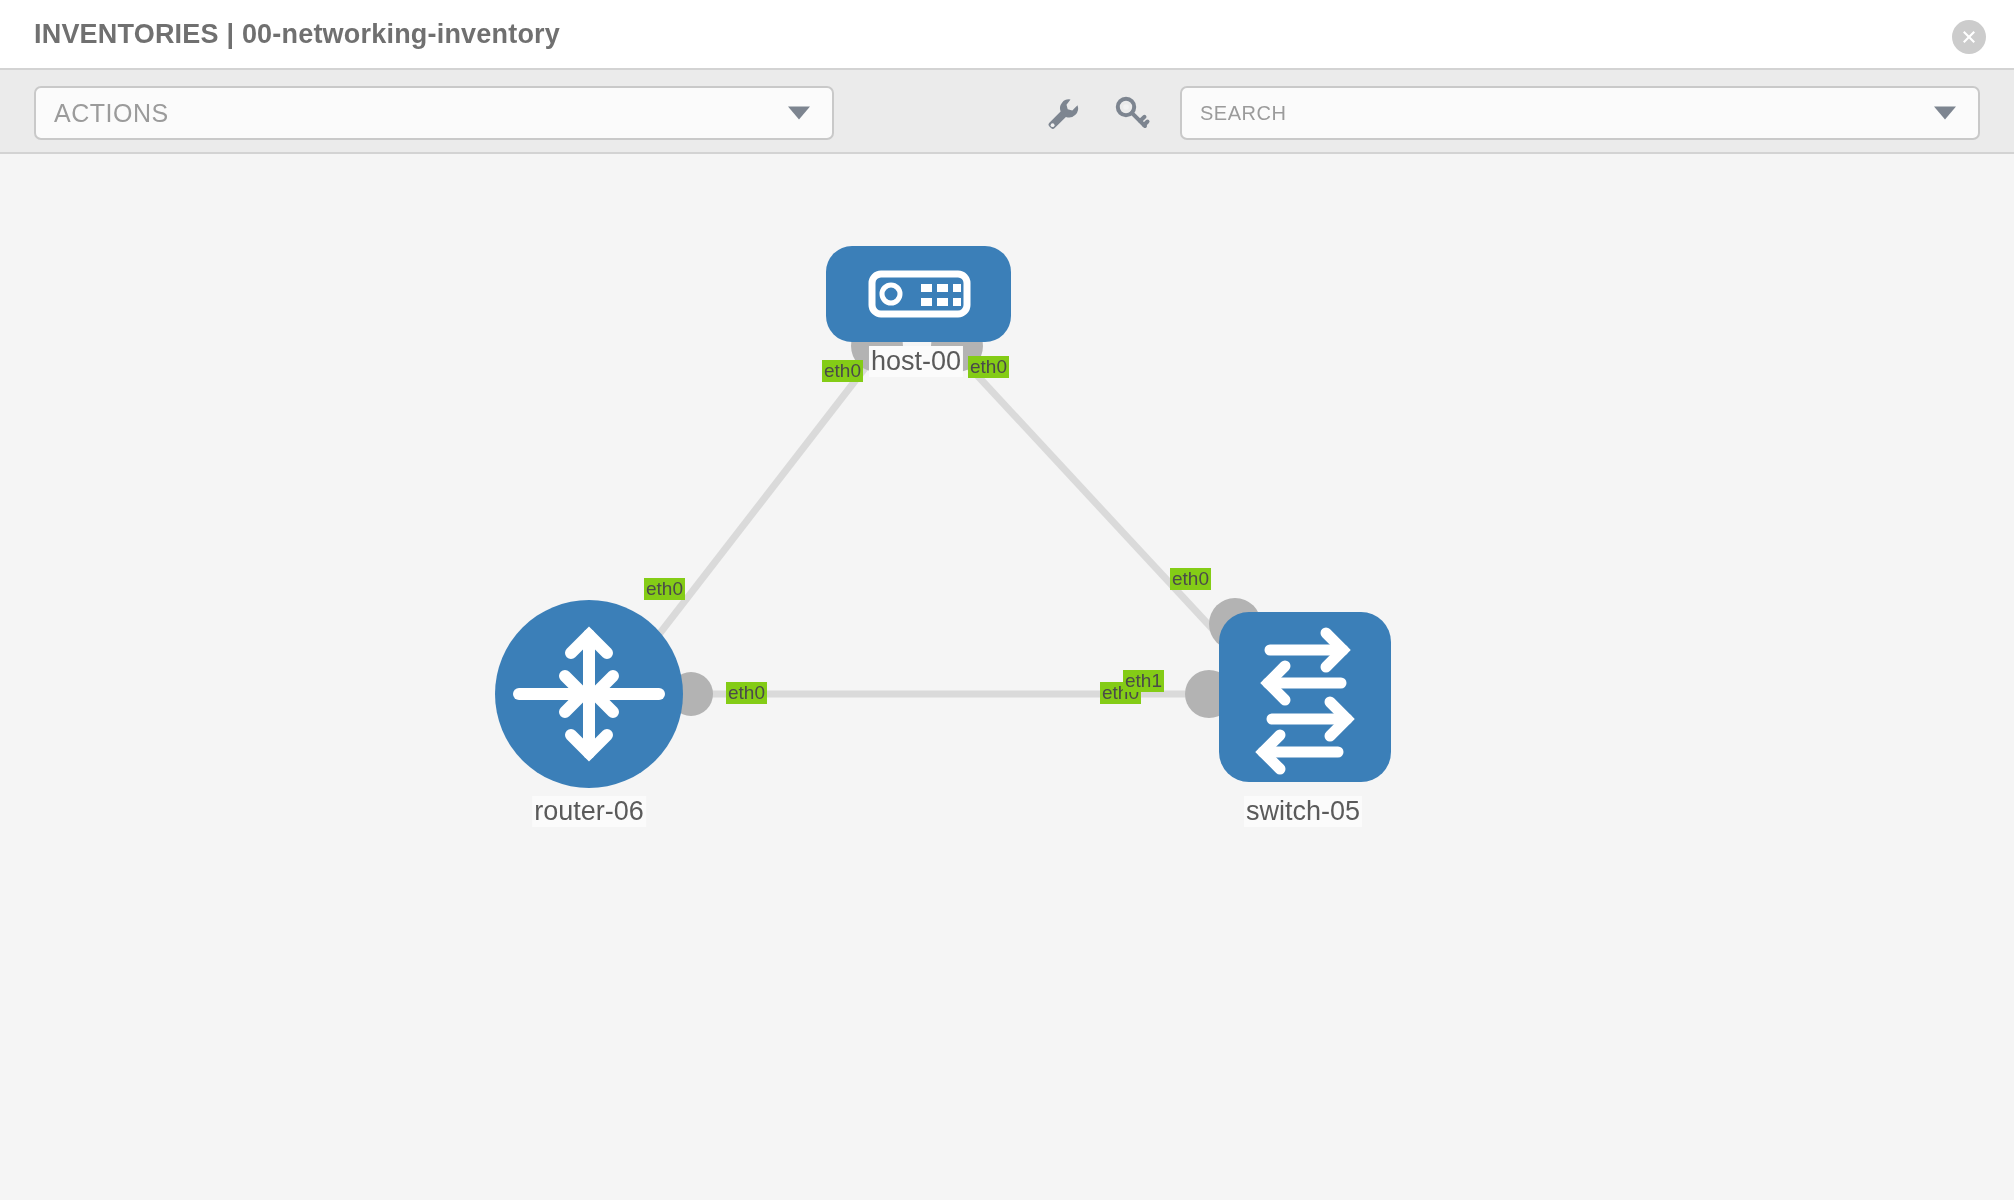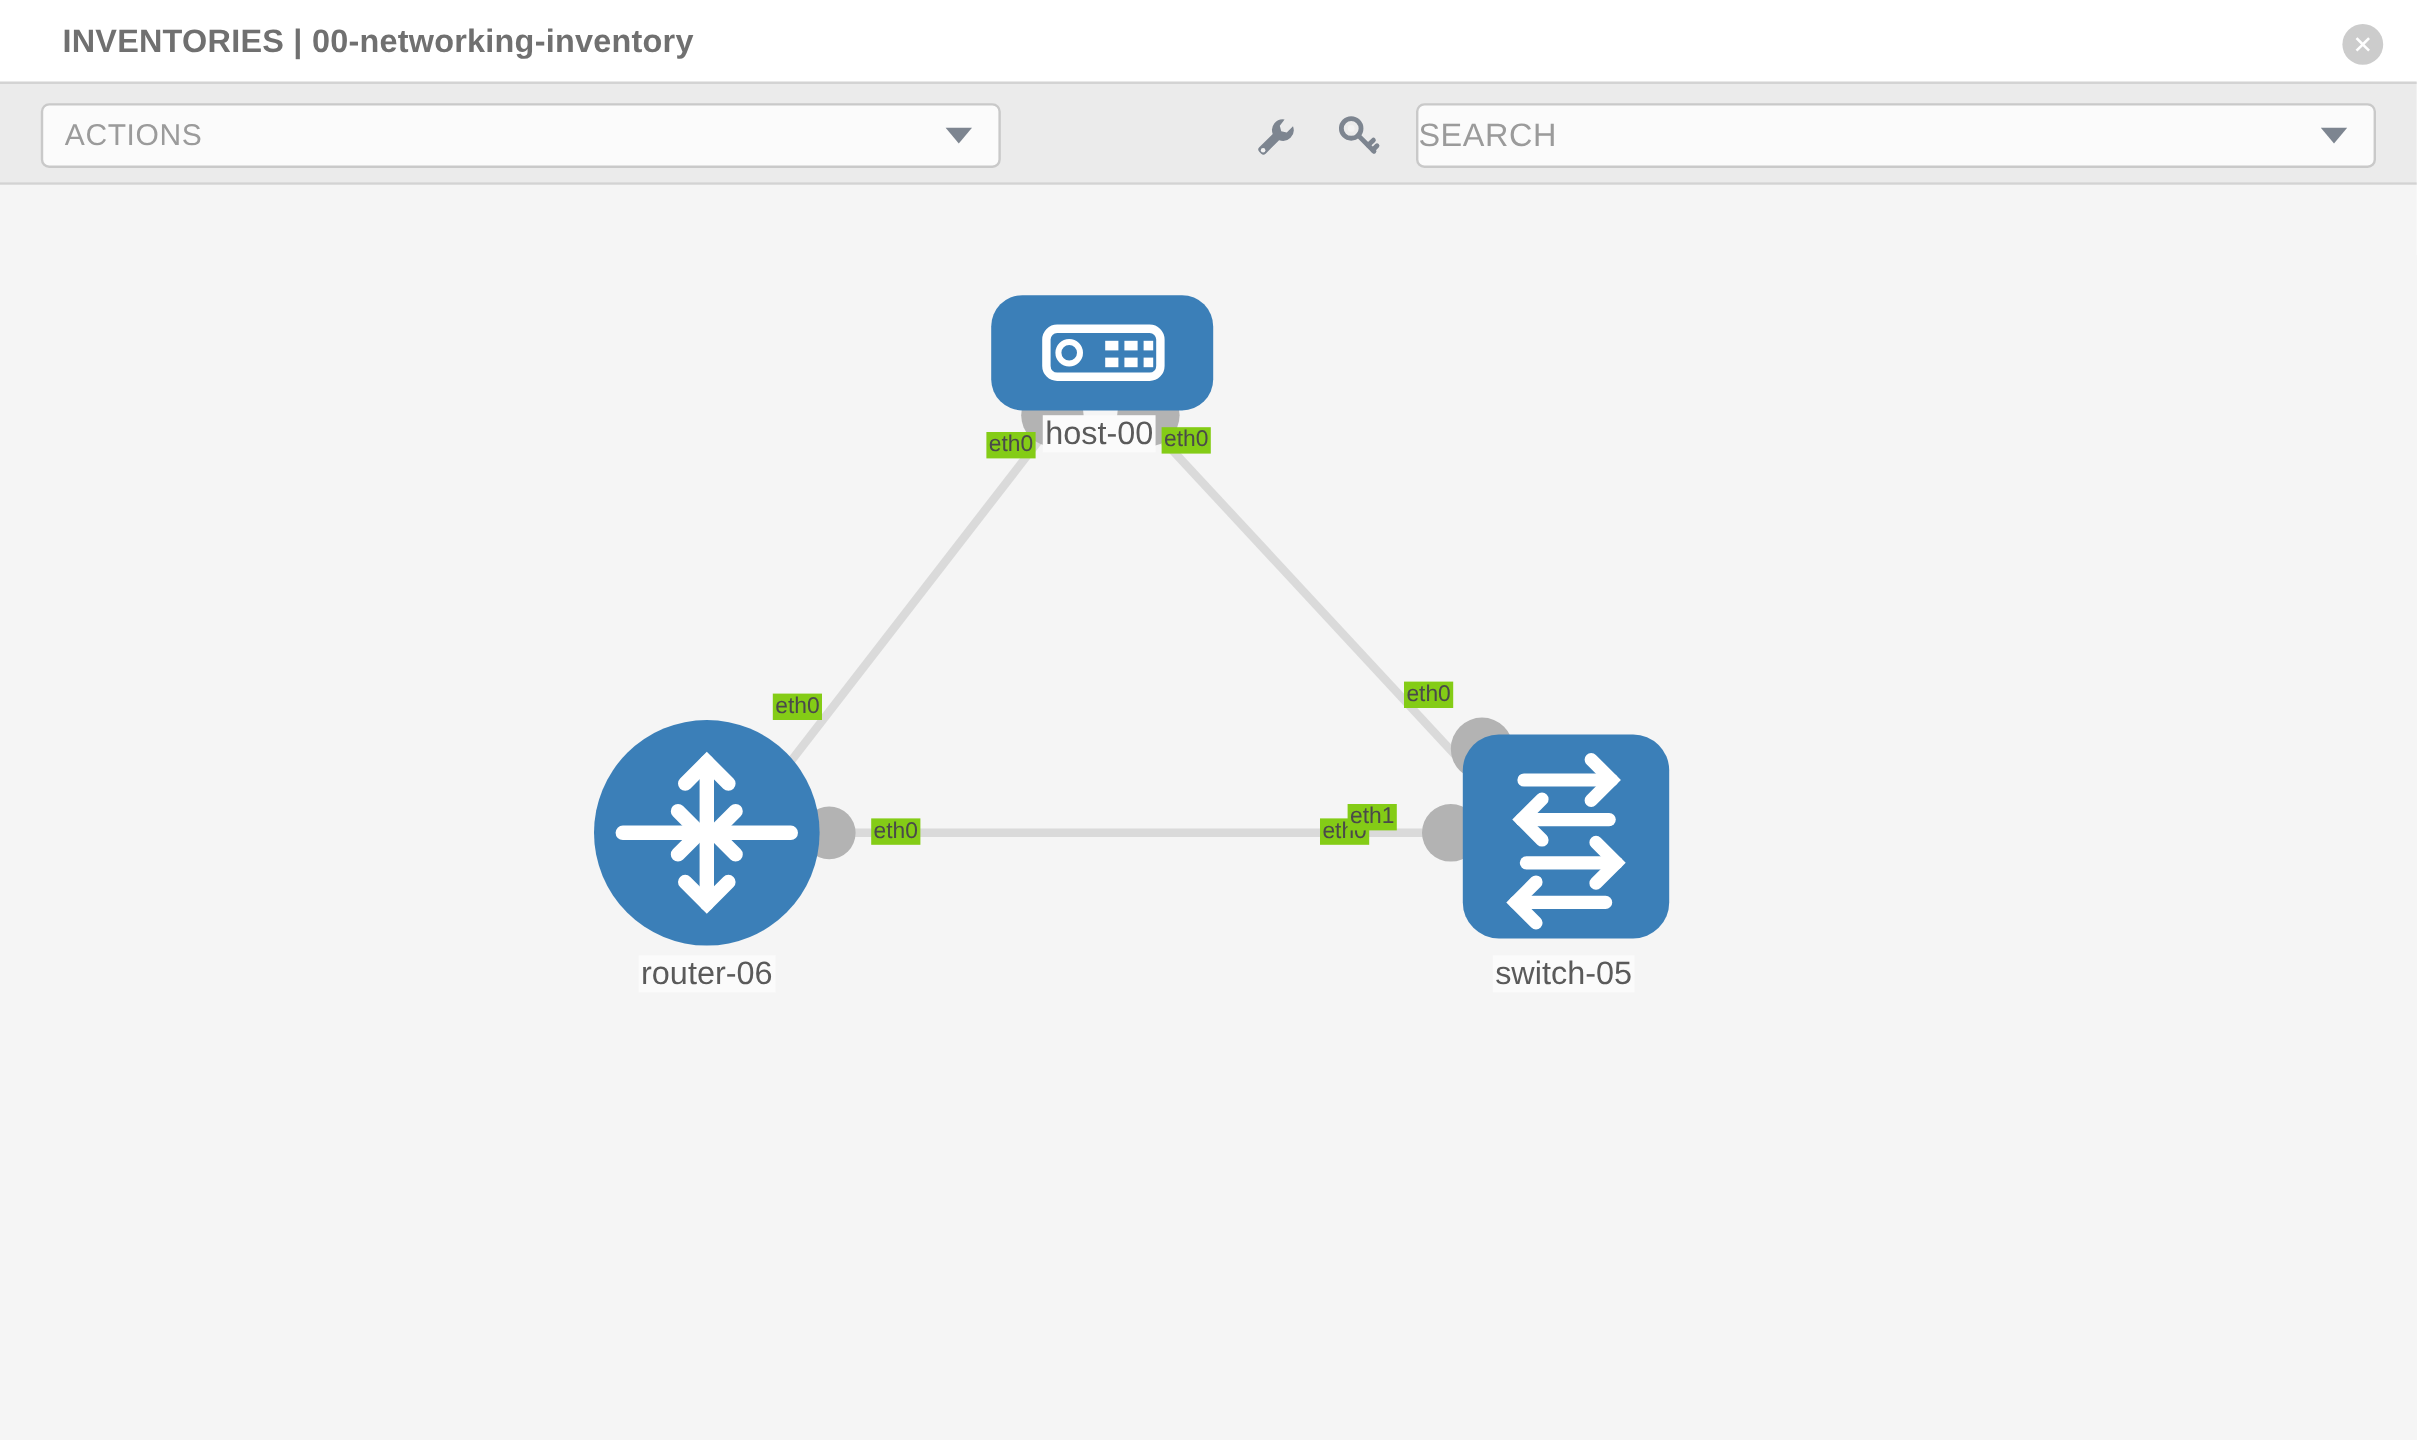--- a/index.html
+++ b/index.html
@@ -22,21 +22,21 @@
   .header {
     position: absolute;
     left: 0; top: 0;
     width: 2014px;
     height: 68px;
     background: #ffffff;
     display: flex;
     align-items: center;
   }
   .header-title {
-    margin-left: 52px;
+    margin-left: 34px;
     font-size: 27px;
     font-weight: bold;
     color: #707070;
     letter-spacing: 0.2px;
     white-space: nowrap;
   }
   .close-btn {
     position: absolute;
     right: 28px;
     top: 20px;
@@ -116,21 +116,22 @@
     width: 800px;
     height: 54px;
     background: #fbfbfb;
     border: 2px solid #c9c9c9;
     border-radius: 7px;
     display: flex;
     align-items: center;
     cursor: text;
   }
   .search-select .sel-label {
-    font-size: 27px;
+    margin-left: 18px;
+    font-size: 20px;
     color: #9b9b9b;
     letter-spacing: 0.5px;
   }
 
   
   .canvas {
     position: absolute;
     left: 0; top: 154px;
     width: 2014px;
     height: 1046px;

